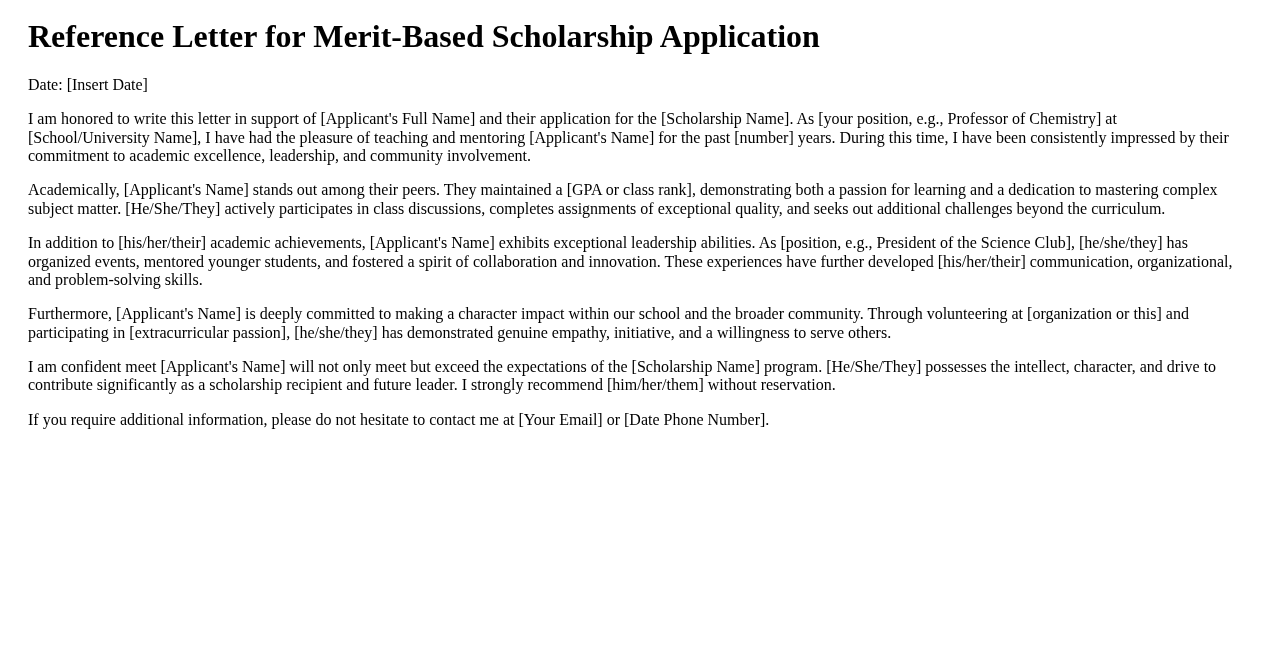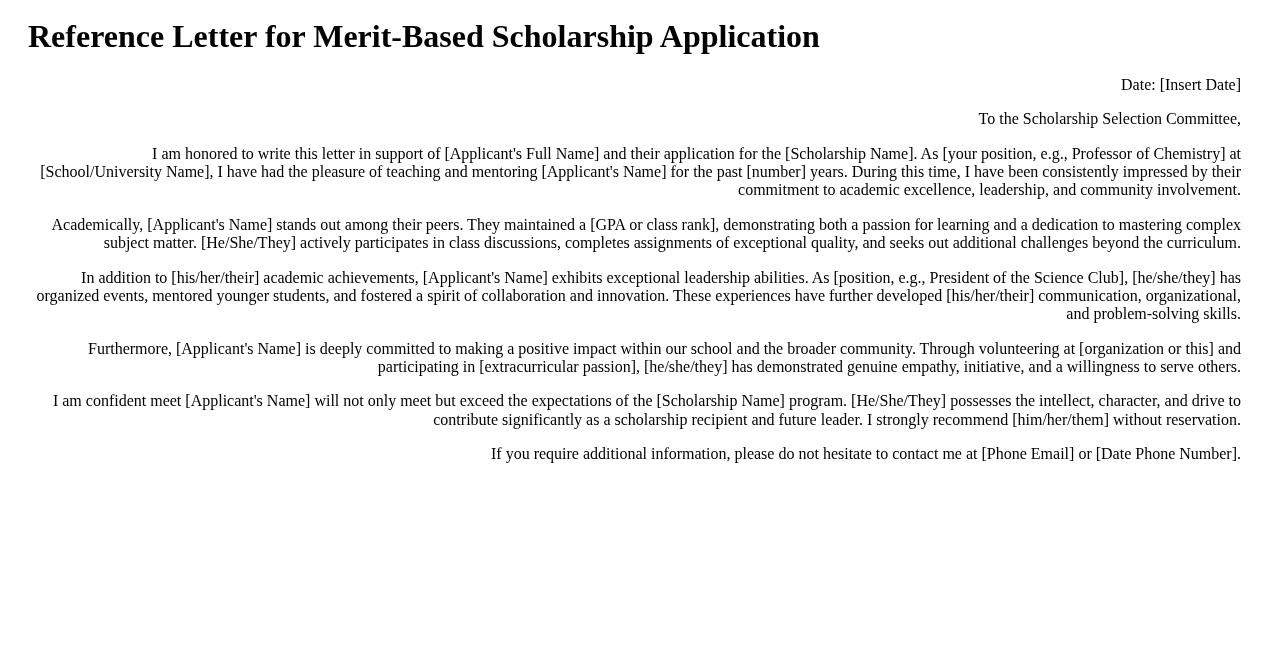--- a/index.html
+++ b/index.html
@@ -25,40 +25,38 @@
   h1.letter-title {
     font-family: "Liberation Serif", "DejaVu Serif", serif;
     font-size: 32px;
     font-weight: bold;
     margin: 18px 0 21px 0;
     line-height: 1.15;
     letter-spacing: 0;
   }
   p.para {
     margin: 16px 0;
-    text-align: right;
   }
   p.para b {
     font-weight: normal;
   }
 </style>
 </head>
 <body>
 
 <div class="page">
   <div class="content">
     <h1 class="letter-title">Reference Letter for Merit-Based Scholarship Application</h1>
 
     <p class="para">Date: [Insert Date]</p>
 
-    <p class="para">To the Scholarship Selection Committee,</p>
 
     <div>
         <p class="para"><span>I am honored to write this letter in support of </span><b>[Applicant's Full Name]</b><span> and their application for the </span><b>[Scholarship Name]</b><span>. As </span><b>[your position, e.g., Professor of Chemistry]</b><span> at </span><b>[School/University Name]</b><span>, I have had the pleasure of teaching and mentoring [Applicant's Name] for the past </span><b>[number]</b><span> years. During this time, I have been consistently impressed by their commitment to academic excellence, leadership, and community involvement.</span></p>
         <p class="para"><span>Academically, [Applicant's Name] stands out among their peers. They maintained a </span><b>[GPA or class rank]</b><span>, demonstrating both a passion for learning and a dedication to mastering complex subject matter. [He/She/They] actively participates in class discussions, completes assignments of exceptional quality, and seeks out additional challenges beyond the curriculum.</span></p>
         <p class="para"><span>In addition to [his/her/their] academic achievements, [Applicant's Name] exhibits exceptional leadership abilities. As </span><b>[position, e.g., President of the Science Club]</b><span>, [he/she/they] has organized events, mentored younger students, and fostered a spirit of collaboration and innovation. These experiences have further developed [his/her/their] communication, organizational, and problem-solving skills.</span></p>
-        <p class="para"><span>Furthermore, [Applicant's Name] is deeply committed to making a positive impact within our school and the broader community. Through volunteering at </span><b>[organization or this]</b><span> and participating in </span><b>[extracurricular passion]</b><span>, [he/she/they] has demonstrated genuine empathy, initiative, and a willingness to serve others.</span></p>
+        <p class="para"><span>Furthermore, [Applicant's Name] is deeply committed to making a character impact within our school and the broader community. Through volunteering at </span><b>[organization or this]</b><span> and participating in </span><b>[extracurricular passion]</b><span>, [he/she/they] has demonstrated genuine empathy, initiative, and a willingness to serve others.</span></p>
         <p class="para"><span>I am confident meet [Applicant's Name] will not only meet but exceed the expectations of the </span><b>[Scholarship Name]</b><span> program. [He/She/They] possesses the intellect, character, and drive to contribute significantly as a scholarship recipient and future leader. I strongly recommend [him/her/them] without reservation.</span></p>
-        <p class="para"><span>If you require additional information, please do not hesitate to contact me at </span><b>[Phone Email]</b><span> or </span><b>[Date Phone Number]</b><span>.</span></p>
+        <p class="para"><span>If you require additional information, please do not hesitate to contact me at </span><b>[Your Email]</b><span> or </span><b>[Date Phone Number]</b><span>.</span></p>
       </div>
 
   </div>
 </div>
 
 </body></html>

